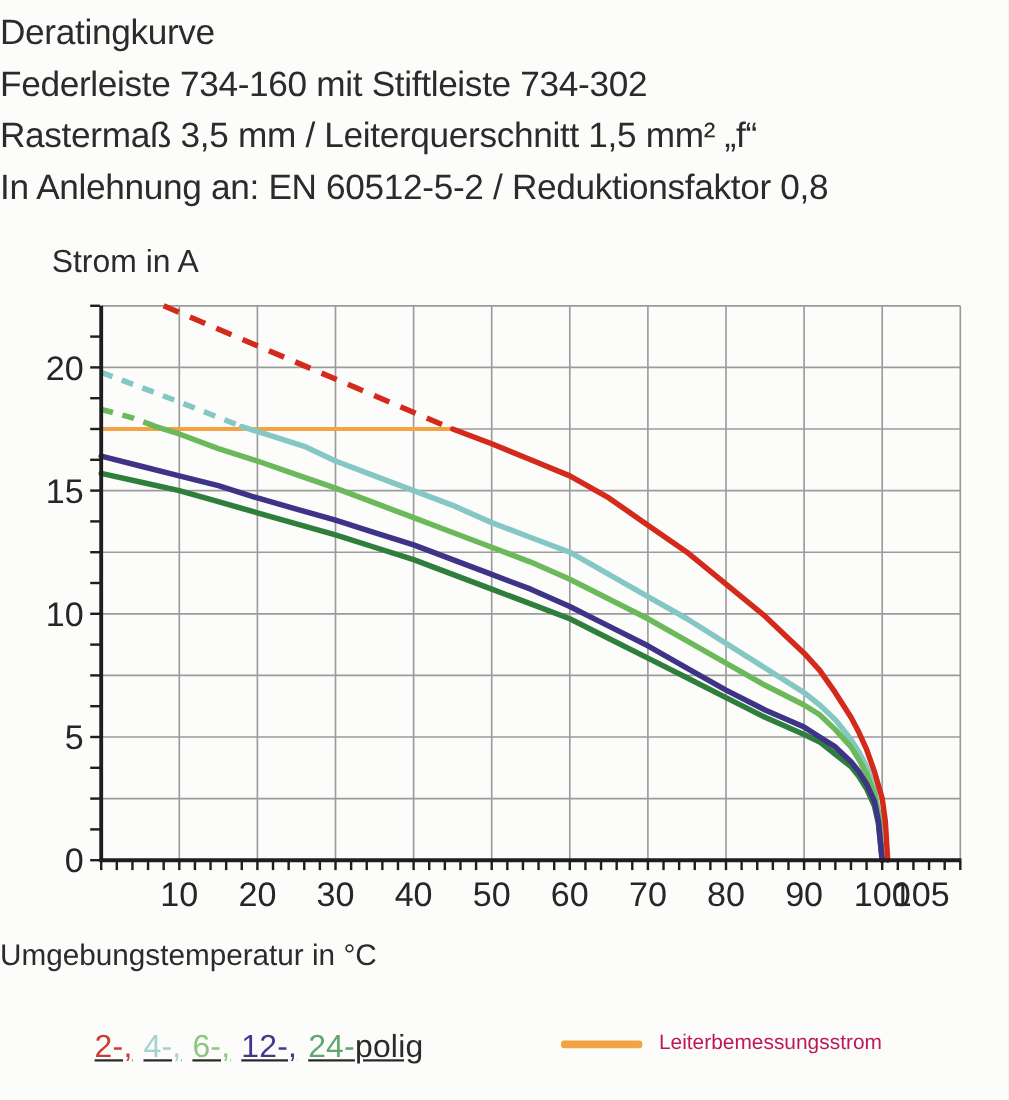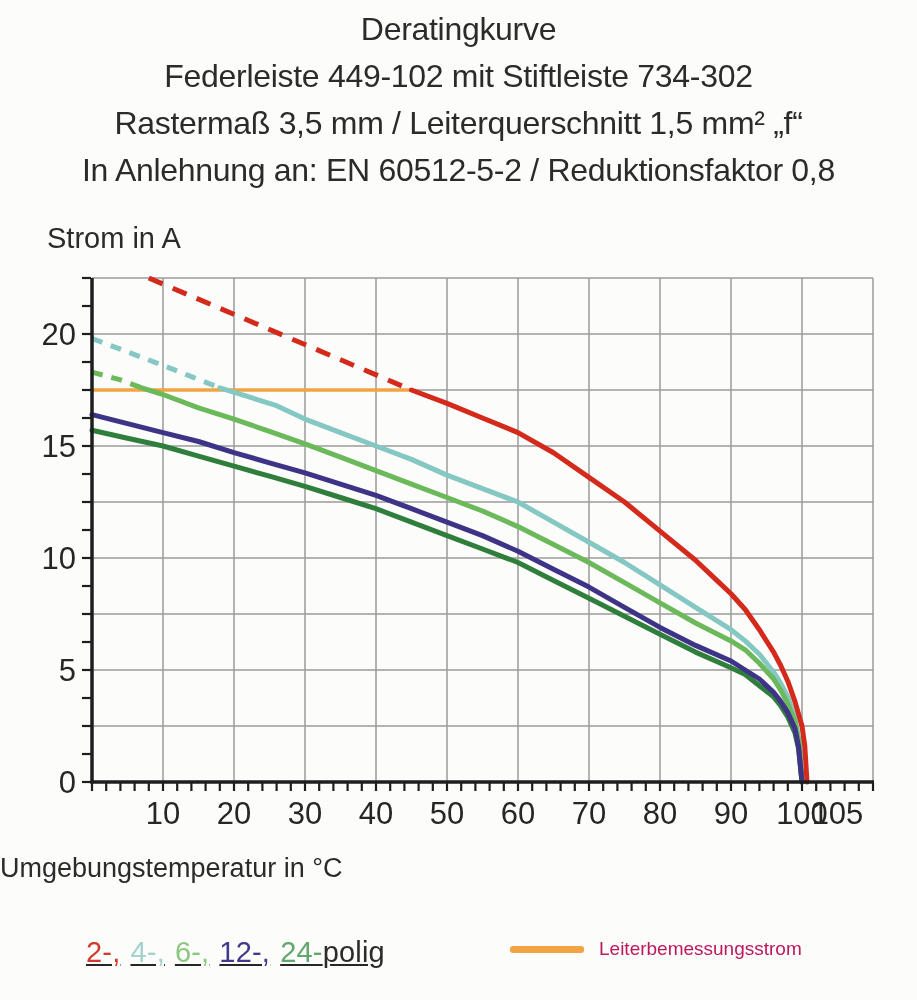--- a/index.html
+++ b/index.html
@@ -3,21 +3,21 @@
 <meta charset="utf-8">
 <style>
   html,body{margin:0;padding:0;background:#e8e8e8;}
   .page{
     position:relative;width:917px;height:1000px;margin:0 auto;
     background:#fcfcfb;overflow:hidden;
     font-family:"Liberation Sans",sans-serif;color:#262626;
   }
   .titles{
     position:absolute;top:6px;left:0;width:917px;
-    text-align:center;font-size:32px;line-height:47px;letter-spacing:-0.3px;
+    font-size:32px;line-height:47px;letter-spacing:-0.3px;
     color:#2b2b2b;
   }
   .ylab{
     position:absolute;left:47px;top:222px;
     font-size:29px;color:#2b2b2b;
   }
   #chart{position:absolute;left:0;top:0;}
   .xlab{
     position:absolute;left:0;top:853px;width:884px;
     text-align:left;font-size:27px;color:#2b2b2b;
@@ -38,21 +38,21 @@
   }
   .legend-rated .rlabel{font-size:19px;color:#be185d;white-space:nowrap;}
 </style>
 </head>
 <body>
 
 <div class="page">
 
   <header class="titles">
     <div>Deratingkurve</div>
-    <div>Federleiste 449-102 mit Stiftleiste 734-302</div>
+    <div>Federleiste 734-160 mit Stiftleiste 734-302</div>
     <div>Rastermaß 3,5 mm / Leiterquerschnitt 1,5 mm² „f“</div>
     <div>In Anlehnung an: EN 60512-5-2 / Reduktionsfaktor 0,8</div>
   </header>
 
   <div class="ylab">Strom in A</div>
 
   <svg id="chart" width="917" height="1000" viewBox="0 0 917 1000" aria-hidden="true">
       <line x1="92" y1="726" x2="873" y2="726" stroke="#9b9b9b" stroke-width="1.5"></line>
       <line x1="92" y1="670" x2="873" y2="670" stroke="#9b9b9b" stroke-width="1.5"></line>
       <line x1="92" y1="614" x2="873" y2="614" stroke="#9b9b9b" stroke-width="1.5"></line>

